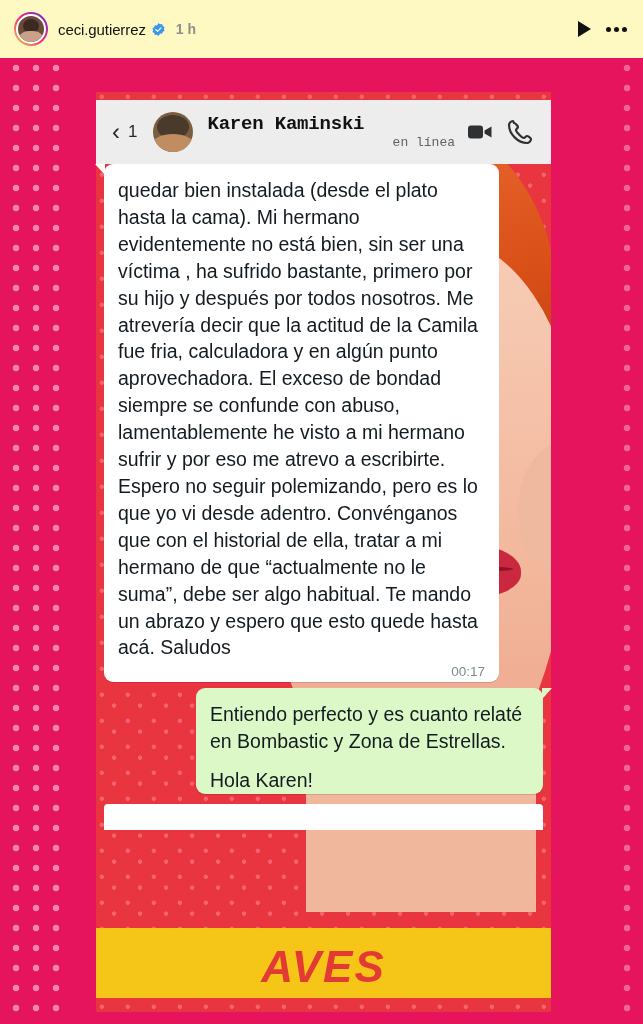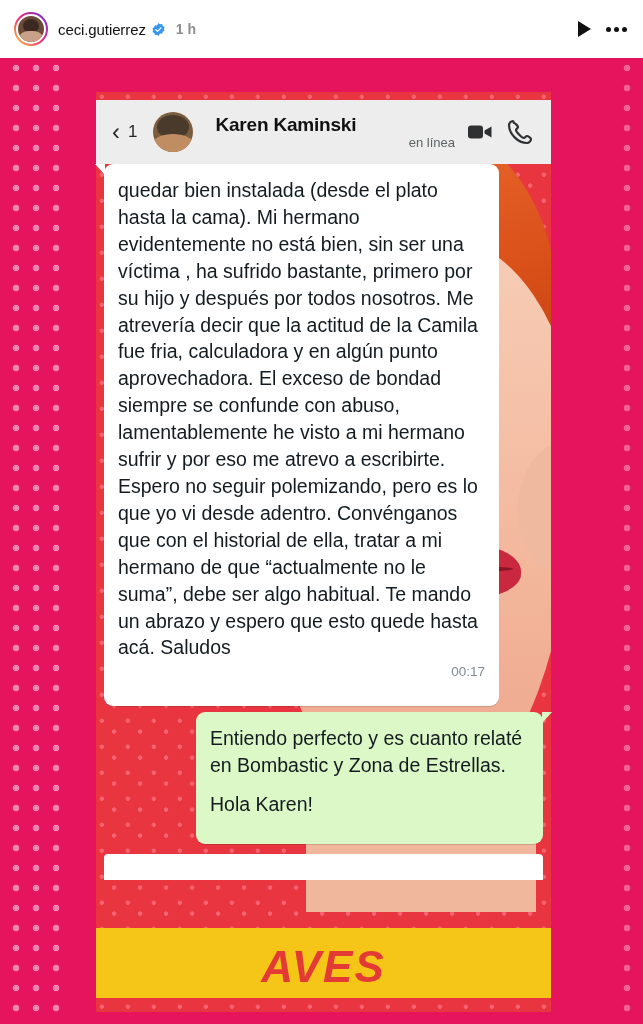--- a/index.html
+++ b/index.html
@@ -17,21 +17,21 @@
     background: #e8115b;
     overflow: hidden;
   }
 
   
   .story-header {
     position: absolute;
     top: 0; left: 0;
     width: 643px;
     height: 58px;
-    background: #ffffff;
+    background: #fef9c3;
     display: flex;
     align-items: center;
     padding: 0 14px;
     z-index: 40;
   }
   .avatar-ring {
     width: 34px; height: 34px;
     border-radius: 50%;
     background: linear-gradient(45deg, #f9ce34, #ee2a7b, #6228d7);
     padding: 2px;
@@ -306,21 +306,21 @@
     border-radius: 50%;
     background: #4a3a2c;
   }
   .chat-avatar::after {
     content: "";
     position: absolute; left: 0; bottom: 0;
     width: 100%; height: 45%;
     background: #c08d63;
     border-radius: 50% 50% 0 0;
   }
-  .chat-names { flex: 1 1 auto; margin-left: 12px; }
+  .chat-names { flex: 1 1 auto; margin-left: 4px; font-family: Liberation Mono, monospace; }
   .chat-name {
     font-size: 19px;
     color: #111;
     font-weight: 600;
     letter-spacing: -0.2px;
     line-height: 1.15;
   }
   .chat-status {
     font-size: 13px;
     color: #5e6366;
@@ -330,21 +330,21 @@
 
   .chat-body {
     background: transparent;
     padding: 0 0 0 0;
     position: relative;
   }
 
   .bubble {
     position: relative;
     border-radius: 9px;
-    padding: 13px 14px 24px 14px;
+    padding: 13px 14px 0 14px;
     font-size: 19.5px;
     line-height: 1.38;
     color: #131b20;
     box-shadow: 0 1px 0.5px rgba(0,0,0,0.13);
   }
   .bubble.in {
     background: #ffffff;
     margin: 0 52px 6px 8px;
   }
   .bubble.in::before {

